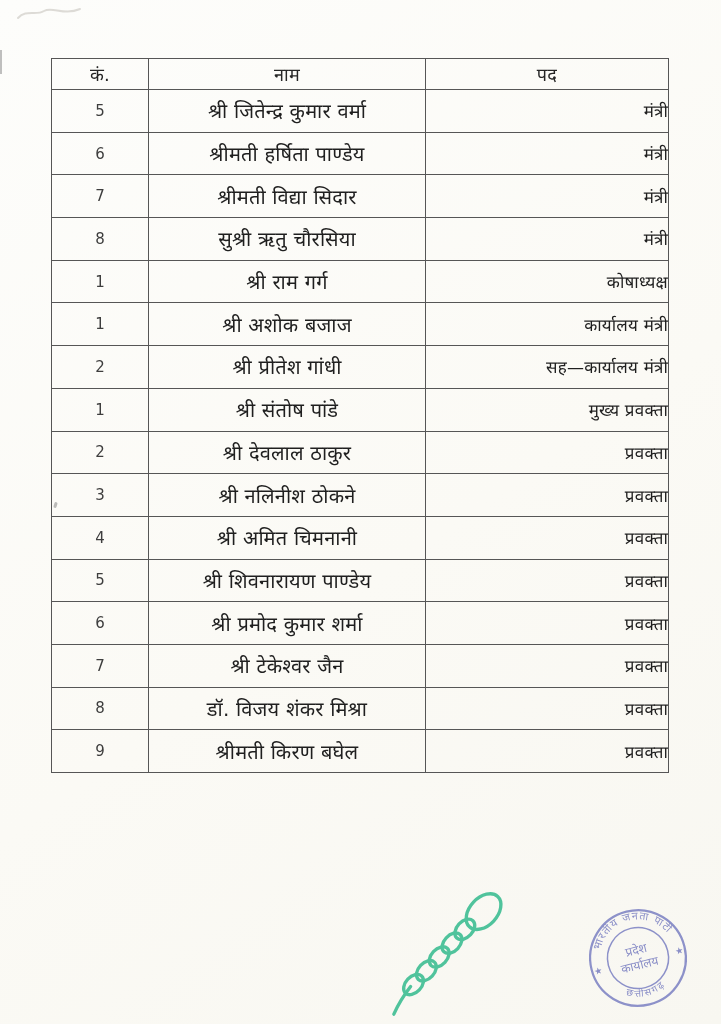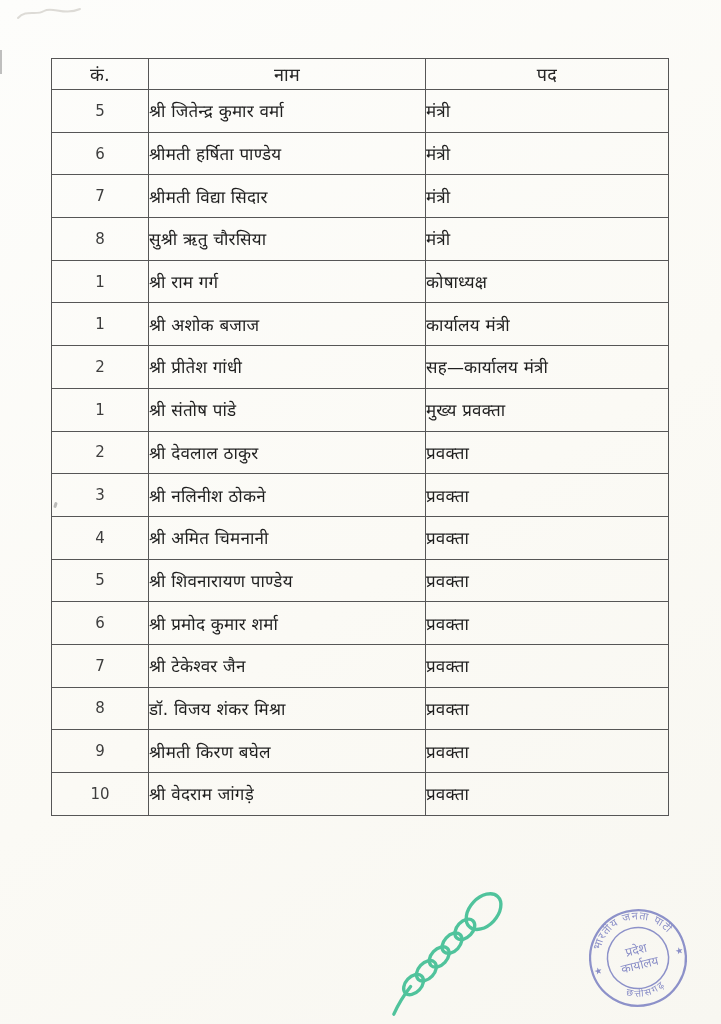--- a/index.html
+++ b/index.html
@@ -26,22 +26,22 @@
     padding:0;vertical-align:middle;
     overflow:hidden;white-space:nowrap;
   }
   table.roster thead tr{height:31px;}
   table.roster tbody tr{height:42.7px;}
   th.h{
     font-weight:normal;font-size:18px;color:#262626;text-align:center;
     letter-spacing:.3px;
   }
   td.c-serial{text-align:center;font-size:15px;color:#3e3e3e;}
-  td.c-name{text-align:left;padding-left:6px;font-size:17px;color:#1f1f1f;letter-spacing:.2px;}
-  td.c-post{text-align:left;font-size:17px;color:#1f1f1f;letter-spacing:.2px;}
+  td.c-name{text-align:center;padding-left:6px;font-size:20px;color:#1f1f1f;letter-spacing:.2px;}
+  td.c-post{text-align:right;font-size:17px;color:#1f1f1f;letter-spacing:.2px;}
   
   .signature{
     position:absolute;left:383px;top:884px;width:140px;height:140px;
     z-index:6;pointer-events:none;
   }
   
   .stamp{
     position:absolute;left:581px;top:901px;width:114px;height:114px;
     z-index:5;transform:rotate(-14deg);opacity:.9;pointer-events:none;
   }
@@ -150,25 +150,20 @@
         <tr>
       <td class="c-serial">8</td>
       <td class="c-name">डॉ. विजय शंकर मिश्रा</td>
       <td class="c-post">प्रवक्ता</td>
     </tr>
         <tr>
       <td class="c-serial">9</td>
       <td class="c-name">श्रीमती किरण बघेल</td>
       <td class="c-post">प्रवक्ता</td>
     </tr>
-        <tr>
-      <td class="c-serial">10</td>
-      <td class="c-name">श्री वेदराम जांगड़े</td>
-      <td class="c-post">प्रवक्ता</td>
-    </tr>
       </tbody>
   </table>
 
   <svg class="signature" viewBox="0 0 140 142">
     <g fill="none" stroke="#3ebe93" stroke-width="3.4" stroke-linecap="round" opacity="0.9">
       <path d="M10 132 C 14 123, 20 113, 27 104"></path>
       <ellipse cx="30" cy="102" rx="12" ry="8" transform="rotate(-47 30 102)"></ellipse>
       <ellipse cx="43" cy="88" rx="12" ry="8" transform="rotate(-47 43 88)"></ellipse>
       <ellipse cx="56" cy="74" rx="12" ry="8" transform="rotate(-47 56 74)"></ellipse>
       <ellipse cx="69" cy="60" rx="12" ry="8" transform="rotate(-47 69 60)"></ellipse>

